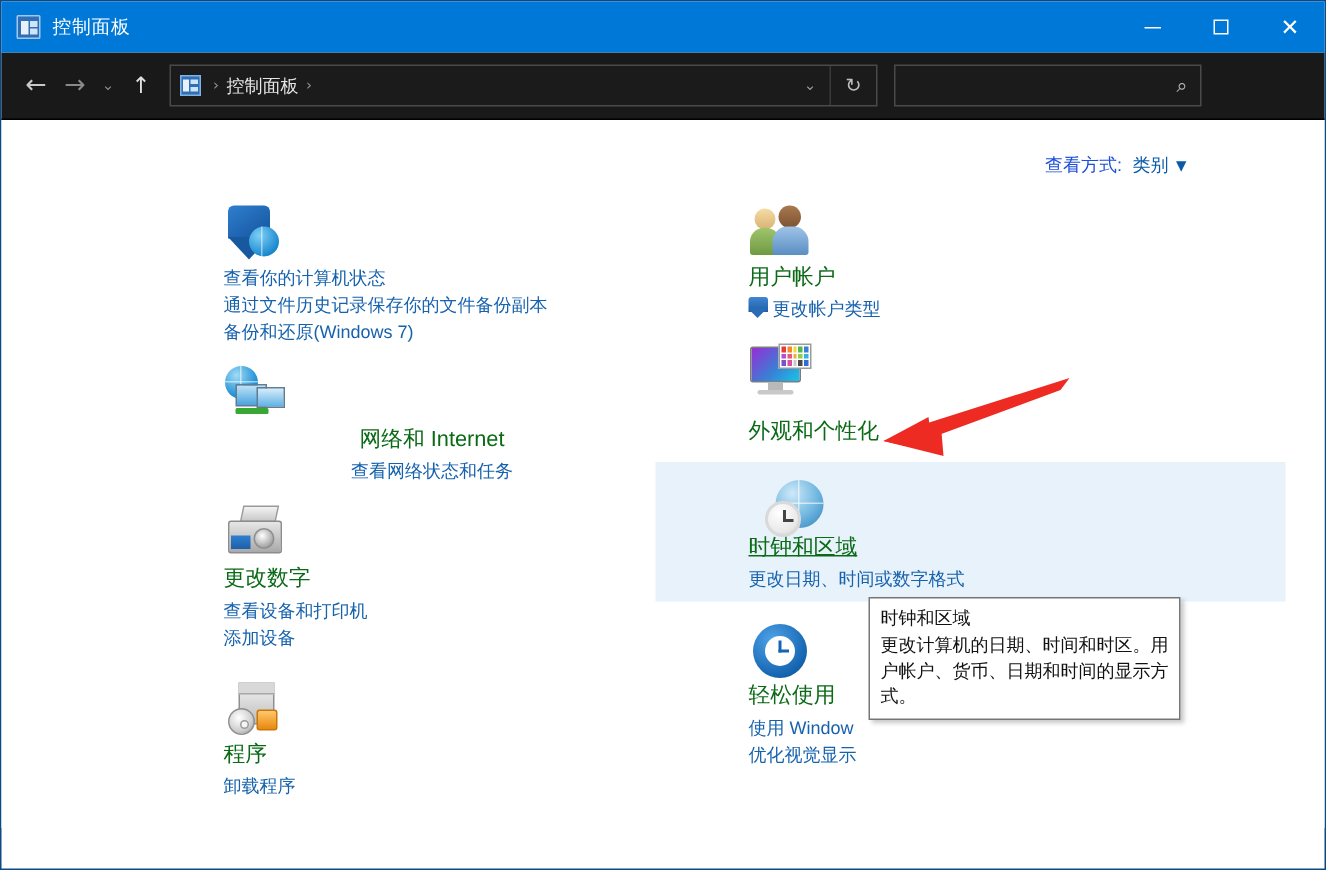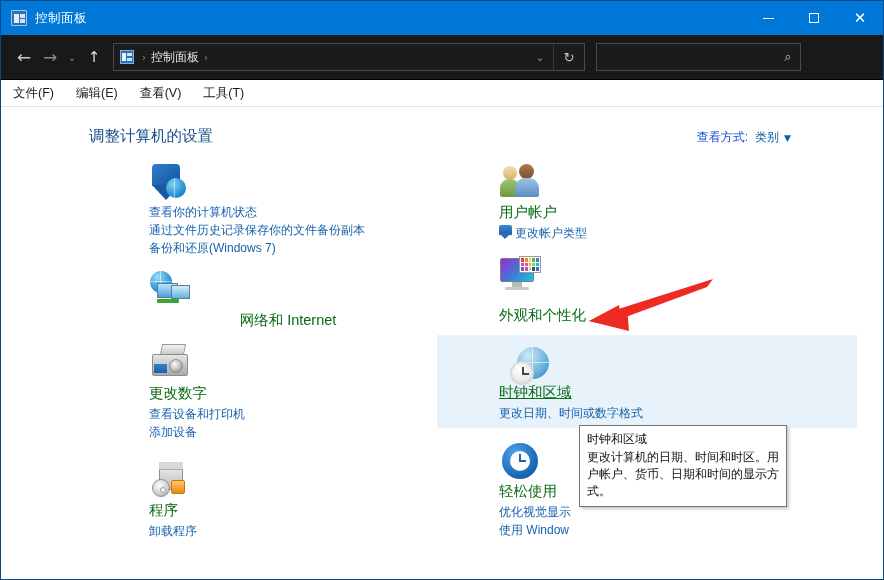--- a/index.html
+++ b/index.html
@@ -248,30 +248,23 @@
         <div class="addr-refresh">↻</div>
       </div>
     </div>
 
     <div class="searchbox">
       <input class="search-input" type="text" value="" placeholder="" style="">
       <span class="search-ico">⌕</span>
     </div>
   </div>
 
-  <div class="menubar">
-    <div class="menu-item">文件(F)</div>
-    <div class="menu-item">编辑(E)</div>
-    <div class="menu-item">查看(V)</div>
-    <div class="menu-item">工具(T)</div>
-  </div>
 
   <div class="content">
 
-    <div class="page-title">调整计算机的设置</div>
 
     <div class="viewby">
       <span class="viewby-label">查看方式:</span>
       <span class="viewby-value">类别</span>
       <span class="viewby-caret">▼</span>
     </div>
 
     <div class="col col-left">
 
       <div class="cat">
@@ -285,20 +278,21 @@
       </div>
 
       <div class="cat" style="margin-top:6px;text-align:center;">
         <div class="cat-icon ic ic-net">
           <span class="gl"></span>
             <span class="m1"></span>
             <span class="m2"></span>
             <span class="base"></span>
         </div>
         <div class="cat-title">网络和 Internet</div>
+        <span class="cat-link">查看网络状态和任务</span>
       </div>
 
       <div class="cat" style="margin-top:8px;">
         <div class="cat-icon ic ic-hw">
           <span class="lid"></span>
             <span class="body"></span>
             <span class="strip"></span>
             <span class="disc"></span>
         </div>
         <div class="cat-title">更改数字</div>
@@ -368,22 +362,22 @@
       </div>
 
       <div class="cat" style="margin-top:8px;">
         <div class="cat-icon ic ic-ea">
           <span class="disc"></span>
             <span class="inner"></span>
             <span class="hand"></span>
             <span class="hand2"></span>
         </div>
         <div class="cat-title">轻松使用</div>
+        <span class="cat-link">使用 Window</span>
         <span class="cat-link">优化视觉显示</span>
-        <span class="cat-link">使用 Window</span>
       </div>
 
     </div>
 
     <div class="tooltip">
       <div class="tooltip-title">时钟和区域</div>
       <div class="tooltip-body">更改计算机的日期、时间和时区。用户帐户、货币、日期和时间的显示方式。</div>
     </div>
 
     <svg class="arrow-svg" viewBox="0 0 884 474">

